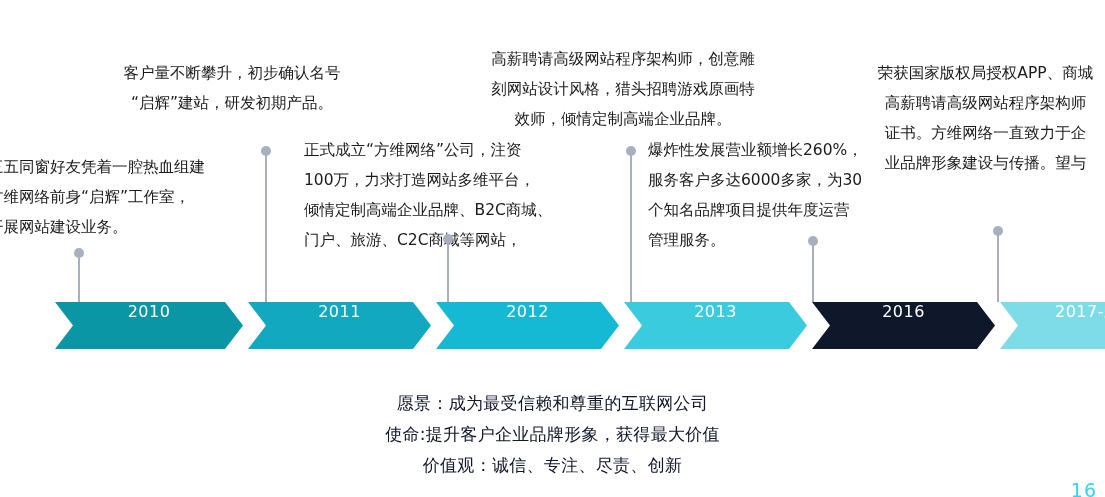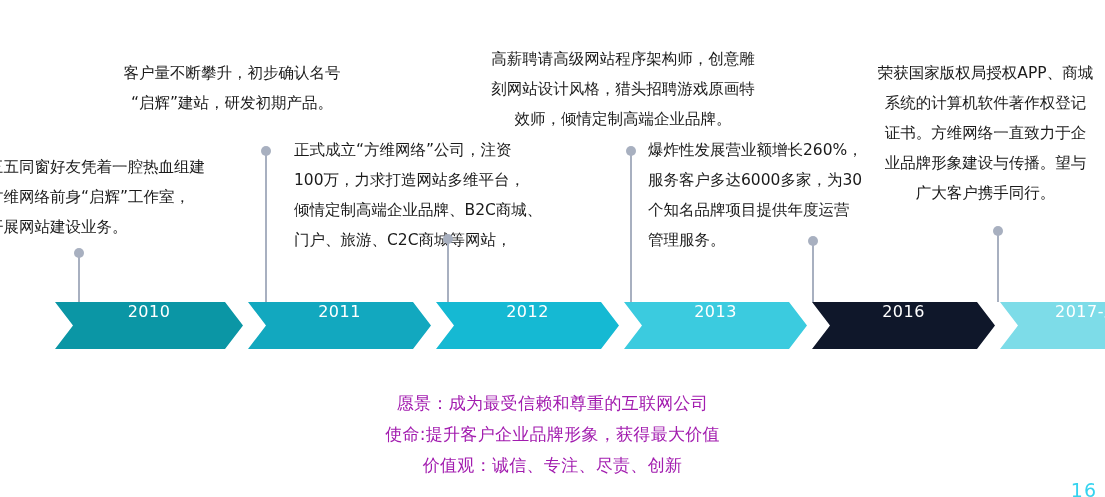--- a/index.html
+++ b/index.html
@@ -79,21 +79,21 @@
     position: absolute;
     left: 0;
     top: 388px;
     width: 1105px;
     text-align: center;
   }
   .slogan {
     font-family: "DejaVu Sans", "Liberation Sans", sans-serif;
     font-size: 17px;
     line-height: 31px;
-    color: #a21caf;
+    color: #0f172a;
     letter-spacing: 0.3px;
   }
 
   
   .corner-mark {
     position: absolute;
     right: 8px;
     bottom: -4px;
     font-size: 19px;
     color: #35d3ef;
@@ -110,21 +110,21 @@
     <span class="line">三五同窗好友凭着一腔热血组建</span>
     <span class="line">方维网络前身“启辉”工作室，</span>
     <span class="line">开展网站建设业务。</span>
   </div>
 
   <div class="desc center" style="left:92px; top:58px; width:280px;">
     <span class="line">客户量不断攀升，初步确认名号</span>
     <span class="line">“启辉”建站，研发初期产品。</span>
   </div>
 
-  <div class="desc left" style="left:294px; top:135px; width:300px;">
+  <div class="desc left" style="left:304px; top:135px; width:300px;">
     <span class="line">正式成立“方维网络”公司，注资</span>
     <span class="line">100万，力求打造网站多维平台，</span>
     <span class="line">倾情定制高端企业品牌、B2C商城、</span>
     <span class="line">门户、旅游、C2C商城等网站，</span>
   </div>
 
   <div class="desc center" style="left:458px; top:44px; width:330px;">
     <span class="line">高薪聘请高级网站程序架构师，创意雕</span>
     <span class="line">刻网站设计风格，猎头招聘游戏原画特</span>
     <span class="line">效师，倾情定制高端企业品牌。</span>
@@ -132,24 +132,23 @@
 
   <div class="desc left" style="left:648px; top:135px; width:245px;">
     <span class="line">爆炸性发展营业额增长260%，</span>
     <span class="line">服务客户多达6000多家，为30</span>
     <span class="line">个知名品牌项目提供年度运营</span>
     <span class="line">管理服务。</span>
   </div>
 
   <div class="desc center" style="left:866px; top:58px; width:239px;">
     <span class="line">荣获国家版权局授权APP、商城</span>
-    <span class="line">系统的计算机软件著作权登记</span>
+    <span class="line">高薪聘请高级网站程序架构师</span>
     <span class="line">证书。方维网络一直致力于企</span>
     <span class="line">业品牌形象建设与传播。望与</span>
-    <span class="line">广大客户携手同行。</span>
   </div>
 
   <div class="stem" style="left:78px; top:257px; height:45px;">
     <span class="dot"></span>
   </div>
   <div class="stem" style="left:265px; top:155px; height:147px;">
     <span class="dot"></span>
   </div>
   <div class="stem" style="left:447px; top:243px; height:59px;">
     <span class="dot"></span>

